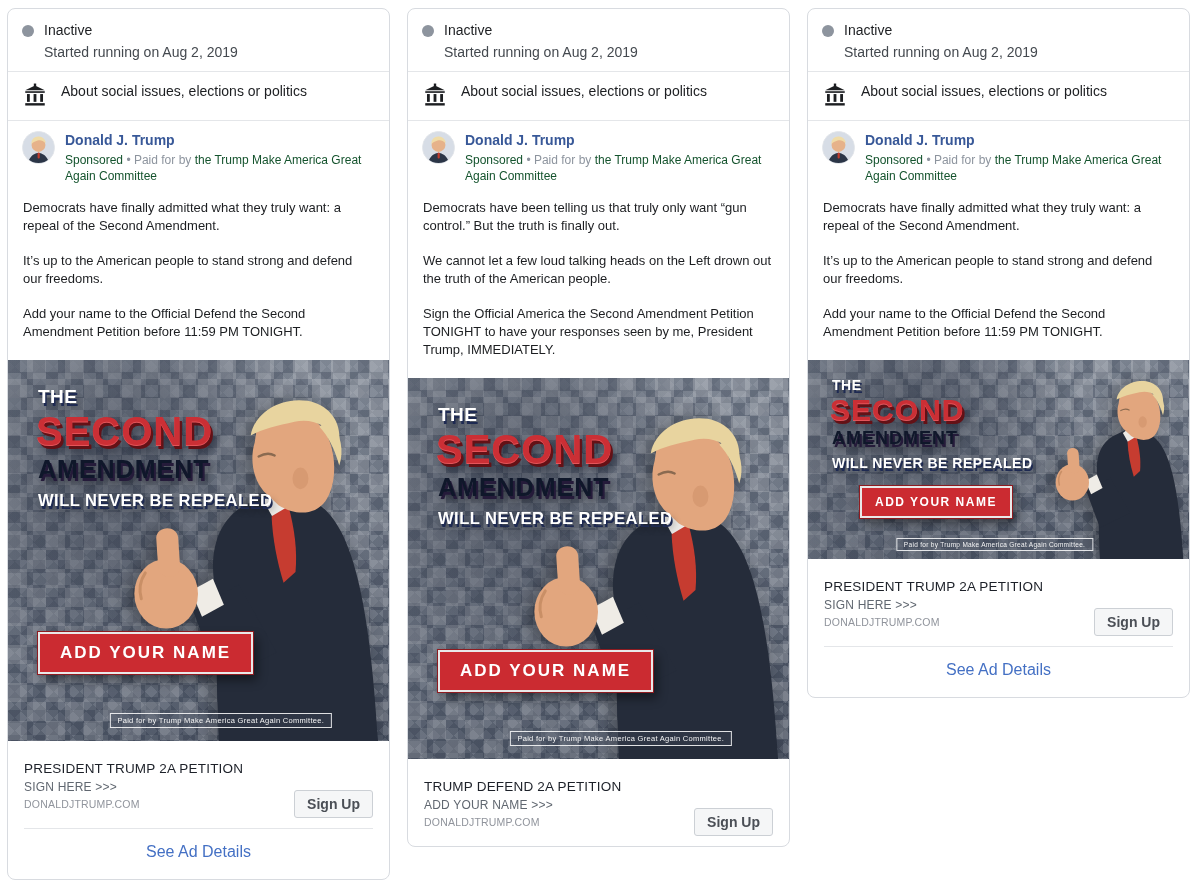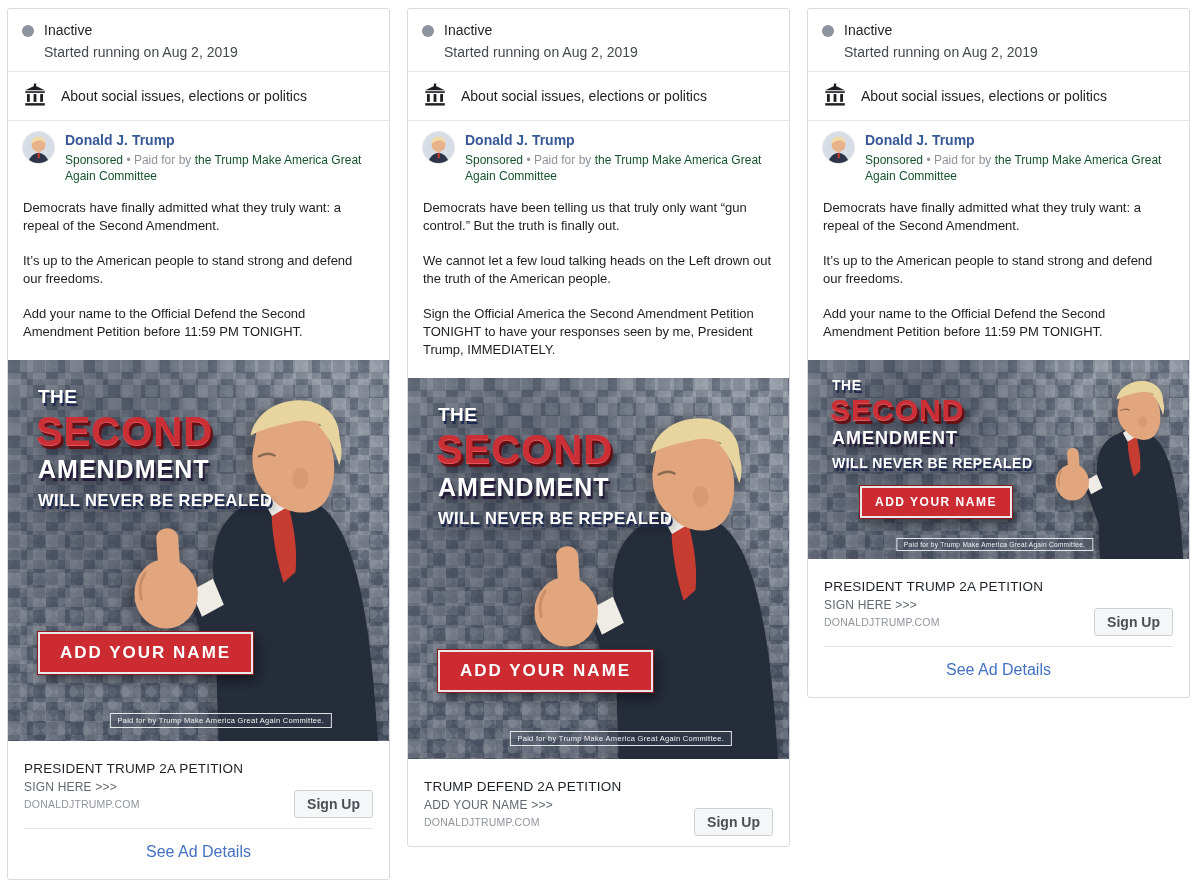--- a/index.html
+++ b/index.html
@@ -14,37 +14,37 @@
     align-items: flex-start;
     gap: 17px;
     padding: 8px 9px 8px 7px;
     width: 1200px;
   }
   .card {
     flex: 0 0 383px;
     width: 383px;
     background: #fff;
     border: 1px solid #d8dbe0;
-    border-radius: 3px;
+    border-radius: 8px;
     overflow: hidden;
   }
   .divider { border-top: 1px solid #e4e6e9; height: 0; }
   .divider--inset { margin: 0 16px; }
 
   
   .status-row { display: flex; gap: 10px; padding: 13px 14px 11px 14px; }
   .dot {
     width: 12px; height: 12px; border-radius: 50%;
     background: #8d949e; margin-top: 3px; flex: 0 0 12px;
   }
   .status-label { font-size: 14px; color: #1c1e21; }
   .status-sub { font-size: 14px; color: #44494f; margin-top: 6px; }
 
   
-  .category-row { display: flex; align-items: center; gap: 13px; padding: 11px 14px; }
+  .category-row { display: flex; align-items: flex-start; gap: 13px; padding: 11px 14px; }
   .cat-icon { width: 26px; height: 26px; flex: 0 0 26px; display: flex; align-items: center; justify-content: center; }
   .category-label { font-size: 14px; color: #1c1e21; }
 
   
   .page-row { display: flex; gap: 10px; padding: 10px 14px 10px 14px; }
   .avatar {
     width: 33px; height: 33px; border-radius: 50%;
     overflow: hidden; flex: 0 0 33px; border: 1px solid #e3e6ea; background: #d7dde6;
     cursor: pointer;
   }
@@ -93,21 +93,21 @@
     text-shadow: 1.5px 2.5px 0 #1e2a52, 3px 5px 6px rgba(0,0,0,.35);
   }
   .t-the { font-size: 19px; }
   .t-second {
     font-size: 40px; line-height: 1; margin: 3px 0 0 -2px;
     color: #cb2f35; font-weight: 800; letter-spacing: 1px;
     text-shadow: 0 1px 0 #e4555a, 2.5px 3.5px 0 #641116, 5px 7px 9px rgba(10,15,30,.6);
   }
   .t-amendment {
     font-size: 25px; margin-top: 4px;
-    color: #ffffff; font-weight: 800; letter-spacing: 1px;
+    color: #0f172a; font-weight: 800; letter-spacing: 1px;
     text-shadow: 2px 3px 0 #251b3a, 4px 6px 6px rgba(0,0,0,.4);
   }
   .t-tagline { font-size: 16.5px; margin-top: 7px; }
   .cta-button {
     position: absolute; left: 30px; top: 272px; z-index: 3;
     display: inline-block; padding: 9px 20px;
     background: #cb2b31; color: #fff; font-weight: 800;
     font-size: 17px; letter-spacing: 2px;
     border: 2px solid #e9e9e9;
     box-shadow: 0 0 0 1px #8e1b20, 4px 6px 10px rgba(0,0,0,.45);

